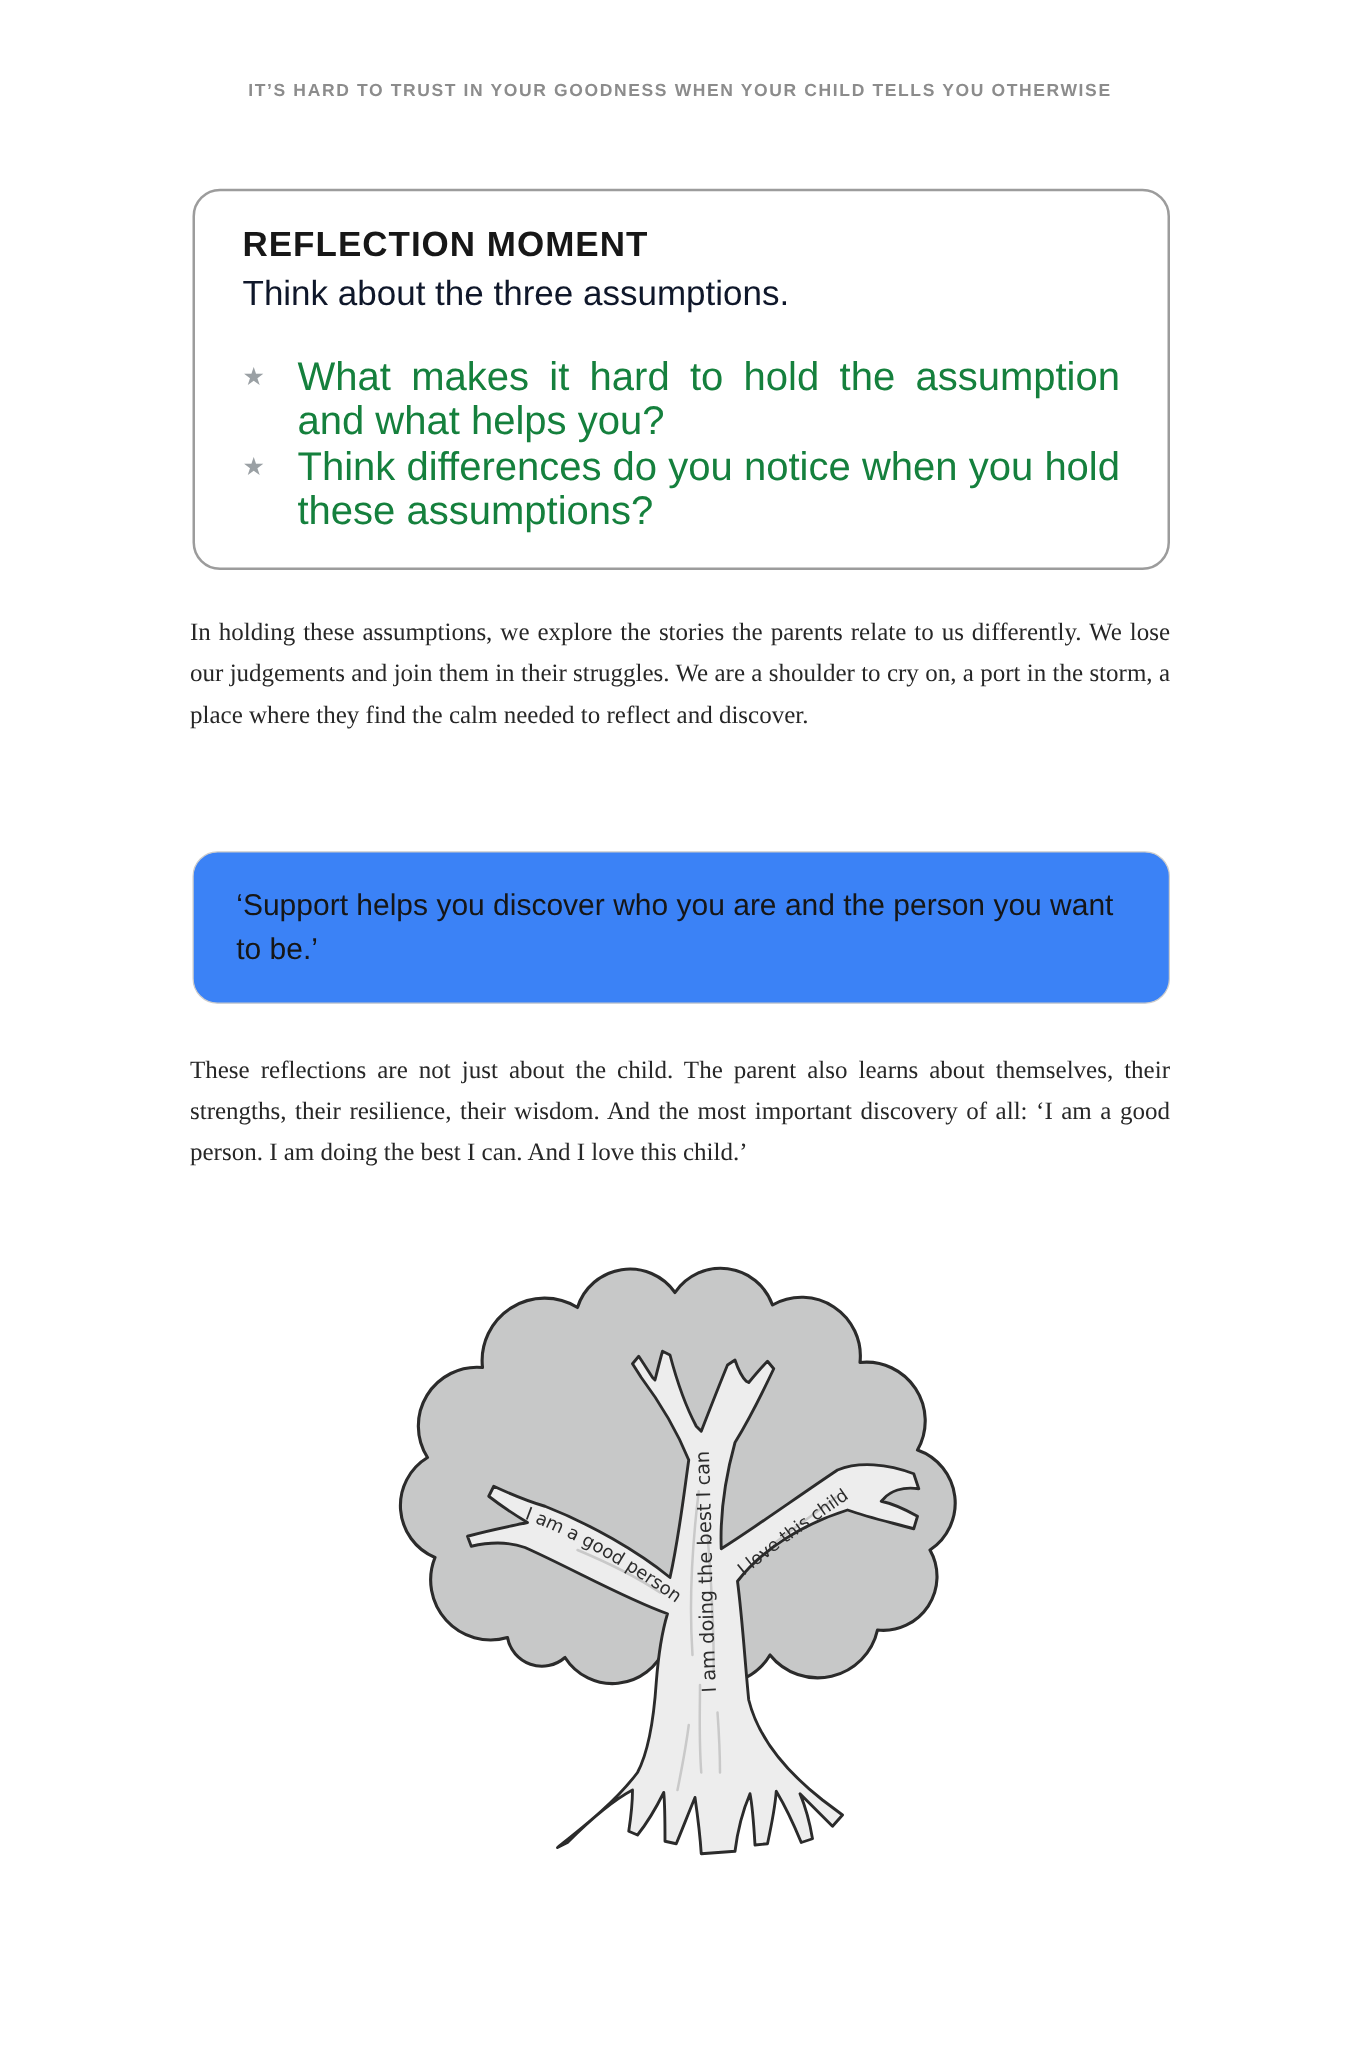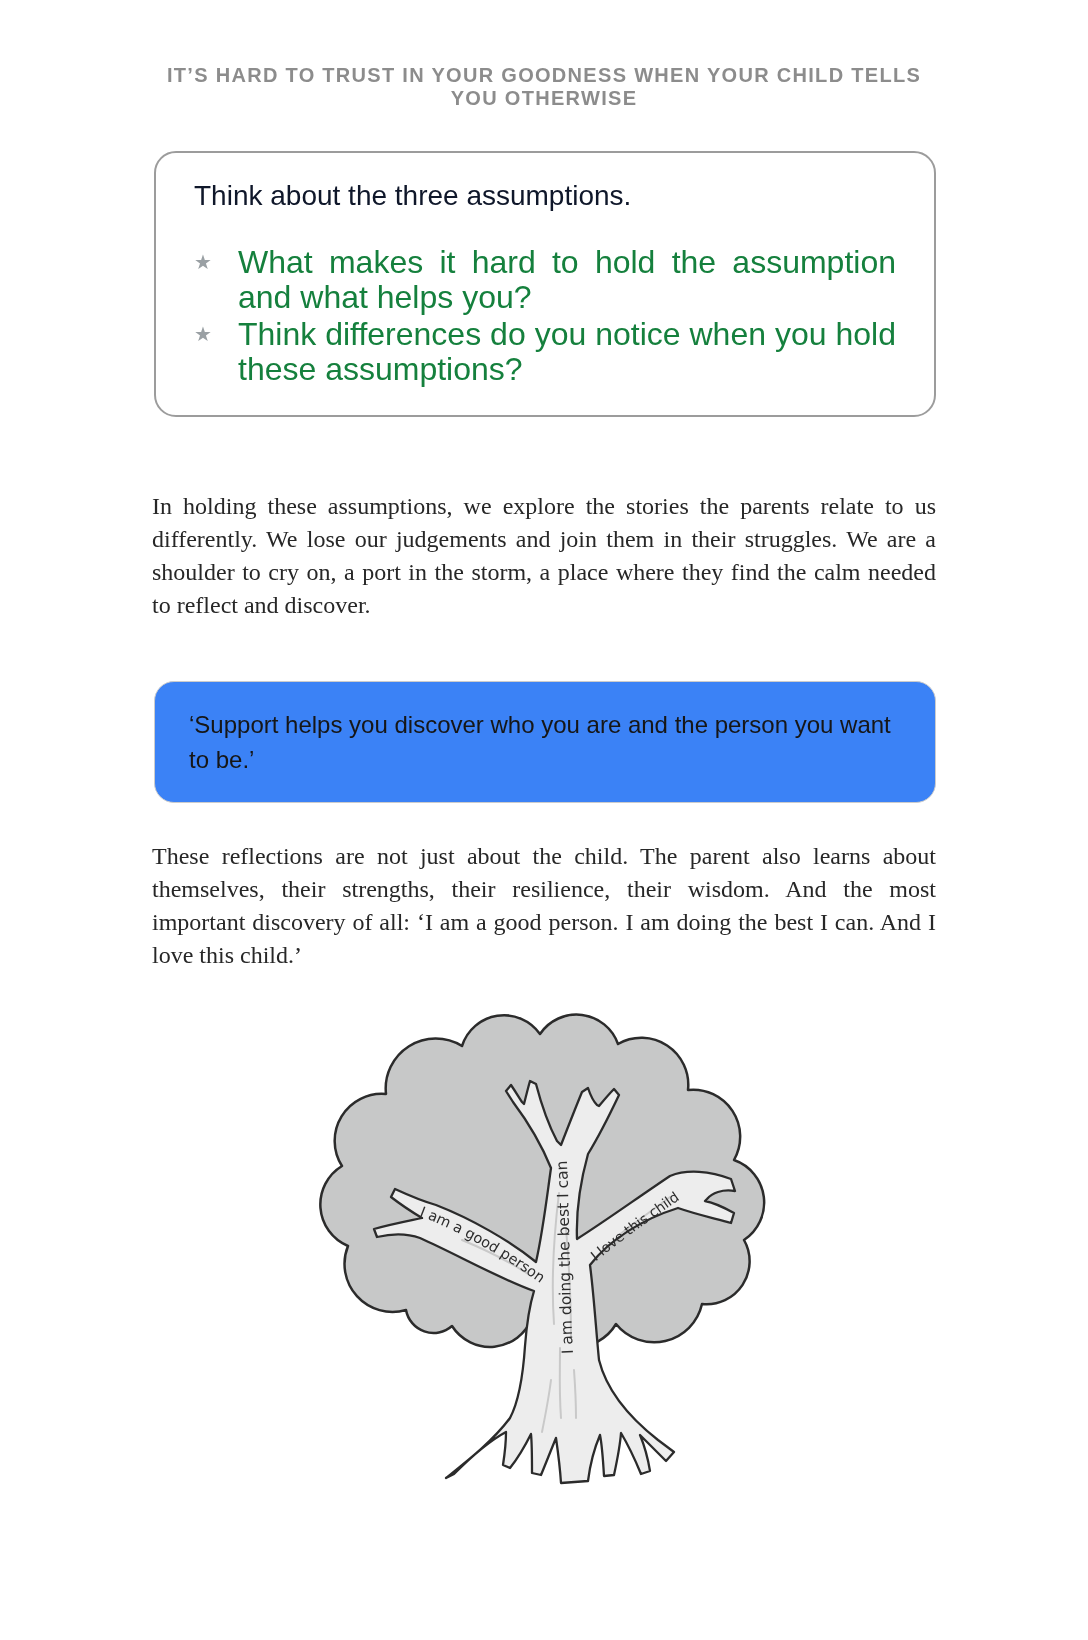--- a/index.html
+++ b/index.html
@@ -6,21 +6,21 @@
   .page {
     position:relative;
     width:1088px; height:1640px;
     background:#ffffff;
     font-family:"Liberation Sans", sans-serif;
     overflow:hidden;
   }
   .running-head {
     position:absolute; top:64px; left:152px; width:784px;
     text-align:center;
-    font-size:20px; font-weight:700; letter-spacing:1.3px;
+    font-size:14px; font-weight:700; letter-spacing:1.3px;
     color:#8c8c8c;
   }
   .reflection-box {
     position:absolute; top:151px; left:154px; width:782px;
     box-sizing:border-box;
     border:2px solid #9c9c9c; border-radius:22px;
     background:#ffffff;
     padding:27px 38px 26px 38px;
   }
   .reflection-title {
@@ -39,21 +39,21 @@
     color:#9aa0a4; font-size:20px; line-height:35px;
     font-family:"DejaVu Sans", sans-serif;
   }
   .bullet-text {
     font-size:32px; line-height:35px; color:#15803d;
     text-align:justify;
   }
   .body-para {
     position:absolute; left:152px; width:784px;
     font-family:"Liberation Serif", "DejaVu Serif", serif;
-    font-size:24px; line-height:33px; color:#272727;
+    font-size:20px; line-height:33px; color:#272727;
     text-align:justify; margin:0;
   }
   .para-1 { top:490px; }
   .para-2 { top:840px; }
   .quote-box {
     position:absolute; top:681px; left:154px; width:782px;
     box-sizing:border-box;
     background:#3b82f6; border:1px solid #cccccc; border-radius:20px;
     padding:25px 34px;
     font-size:24px; line-height:35px; color:#161616;
@@ -71,20 +71,21 @@
   }
 </style>
 </head>
 <body>
 
 <div class="page">
 
   <div class="running-head">IT’S HARD TO TRUST IN YOUR GOODNESS WHEN YOUR CHILD TELLS YOU OTHERWISE</div>
 
   <div class="reflection-box">
+    <h2 class="reflection-title">REFLECTION MOMENT</h2>
     <p class="reflection-intro">Think about the three assumptions.</p>
     <div class="bullet-list">
       <div class="bullet-item">
         <span class="star">★</span>
         <span class="bullet-text">What makes it hard to hold the assumption and what helps you?</span>
       </div>
       <div class="bullet-item">
         <span class="star">★</span>
         <span class="bullet-text">Think differences do you notice when you hold these assumptions?</span>
       </div>

